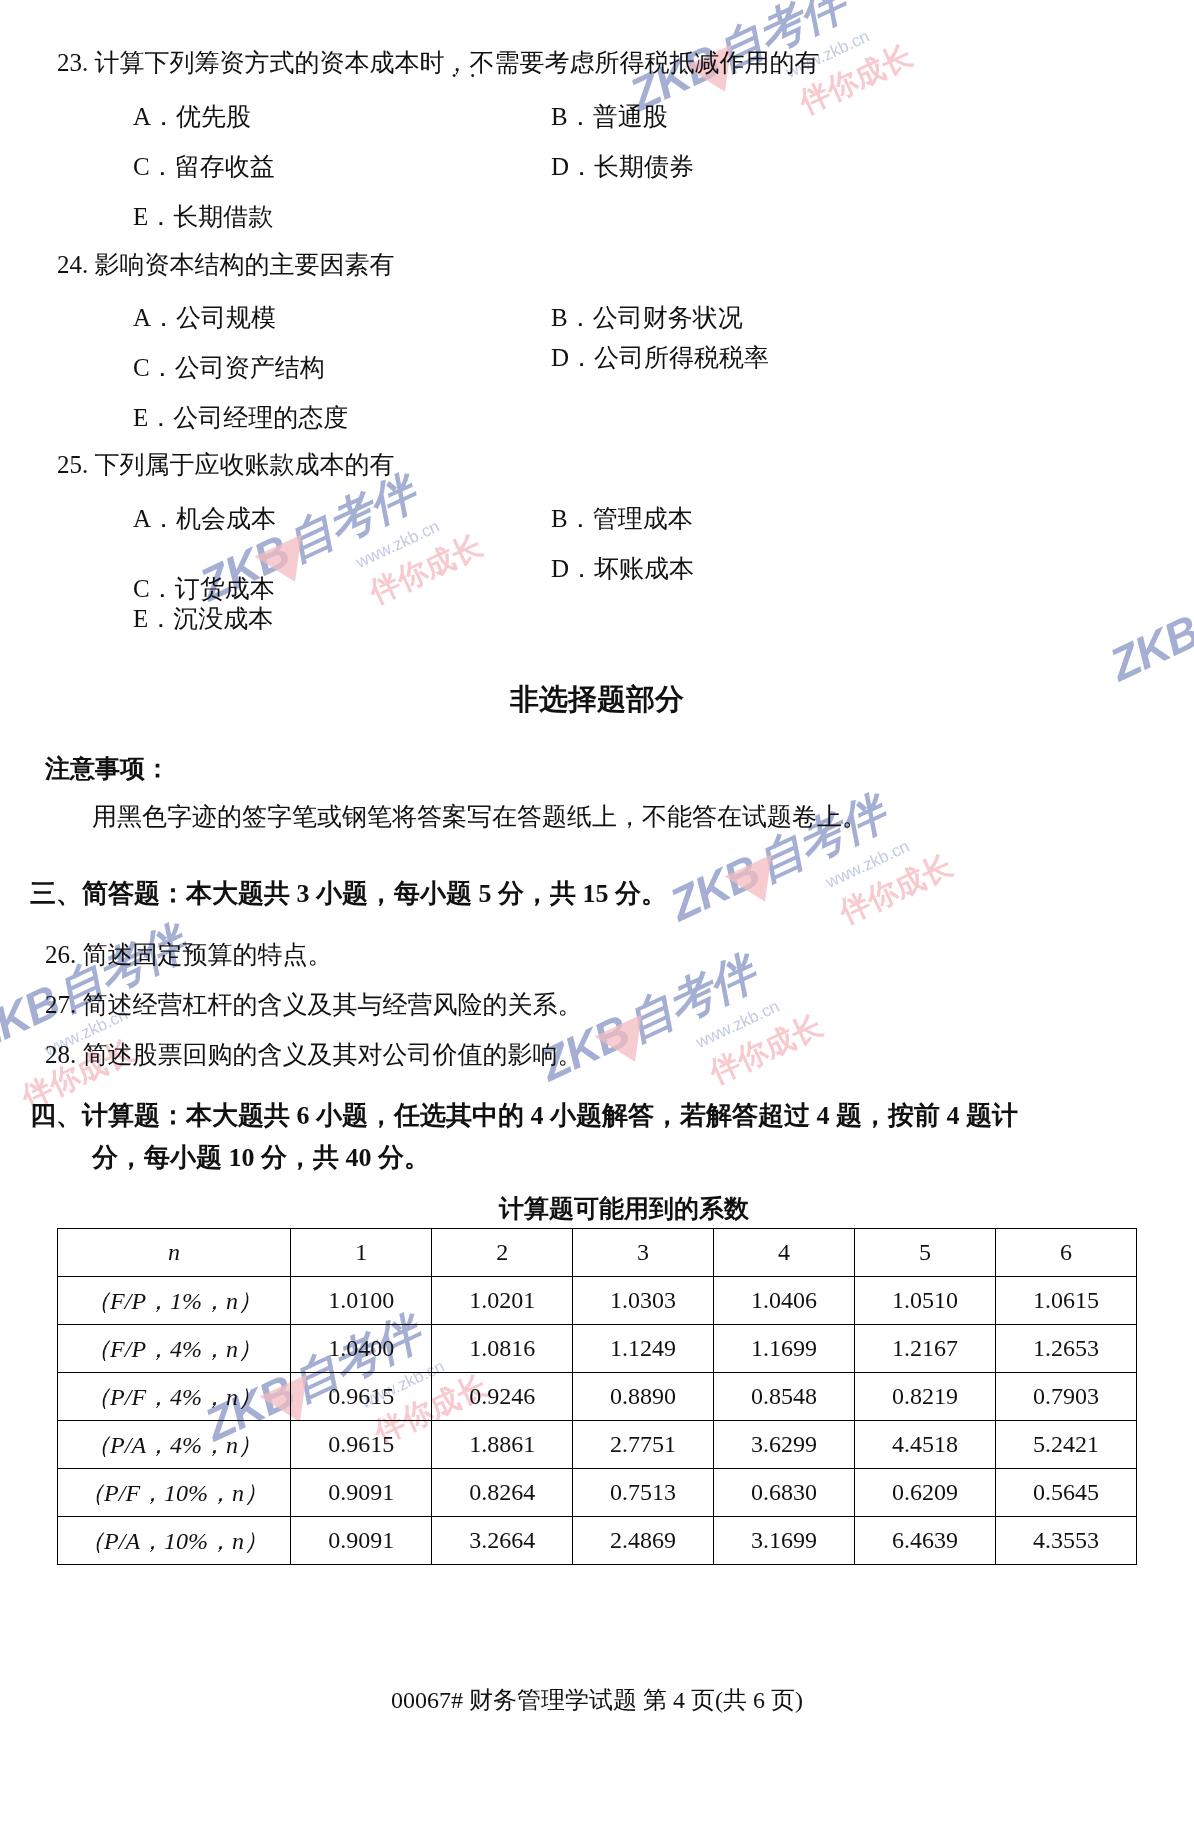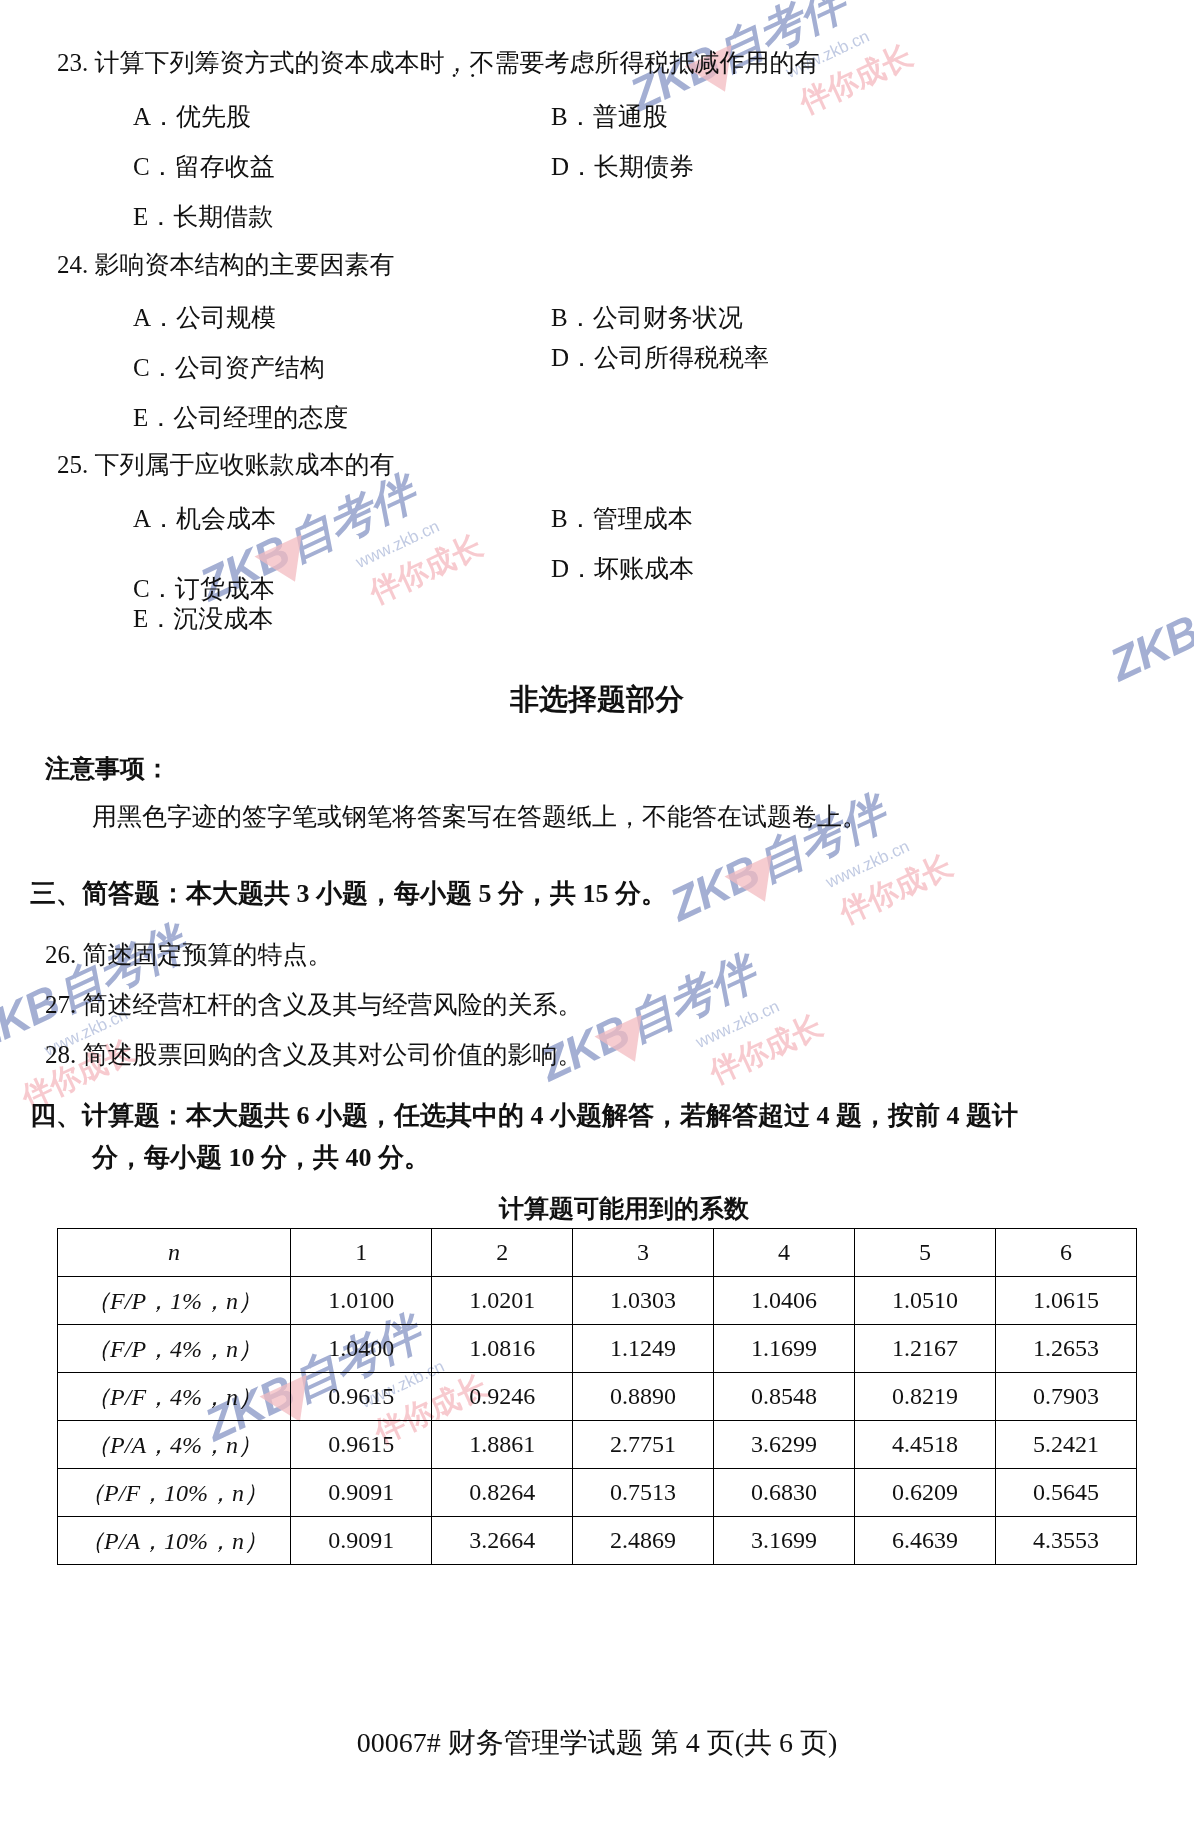--- a/index.html
+++ b/index.html
@@ -135,22 +135,21 @@
     white-space: nowrap;
   }
   table.coef td.val { width: 141px; }
   .ital { font-style: italic; }
 
   .footer {
     position: absolute;
     top: 1684px;
     width: 100%;
     text-align: center;
-    font-size: 28px;
-    margin-top: 40px;
+    font-size: 24px;
   }
 </style>
 </head>
 <body>
 
 <div class="page">
 
   <div class="wm" style="left:620px; top:70px; transform: rotate(-25deg);">
     <div style="position:relative;">
       <span class="zkb">ZKB</span>

